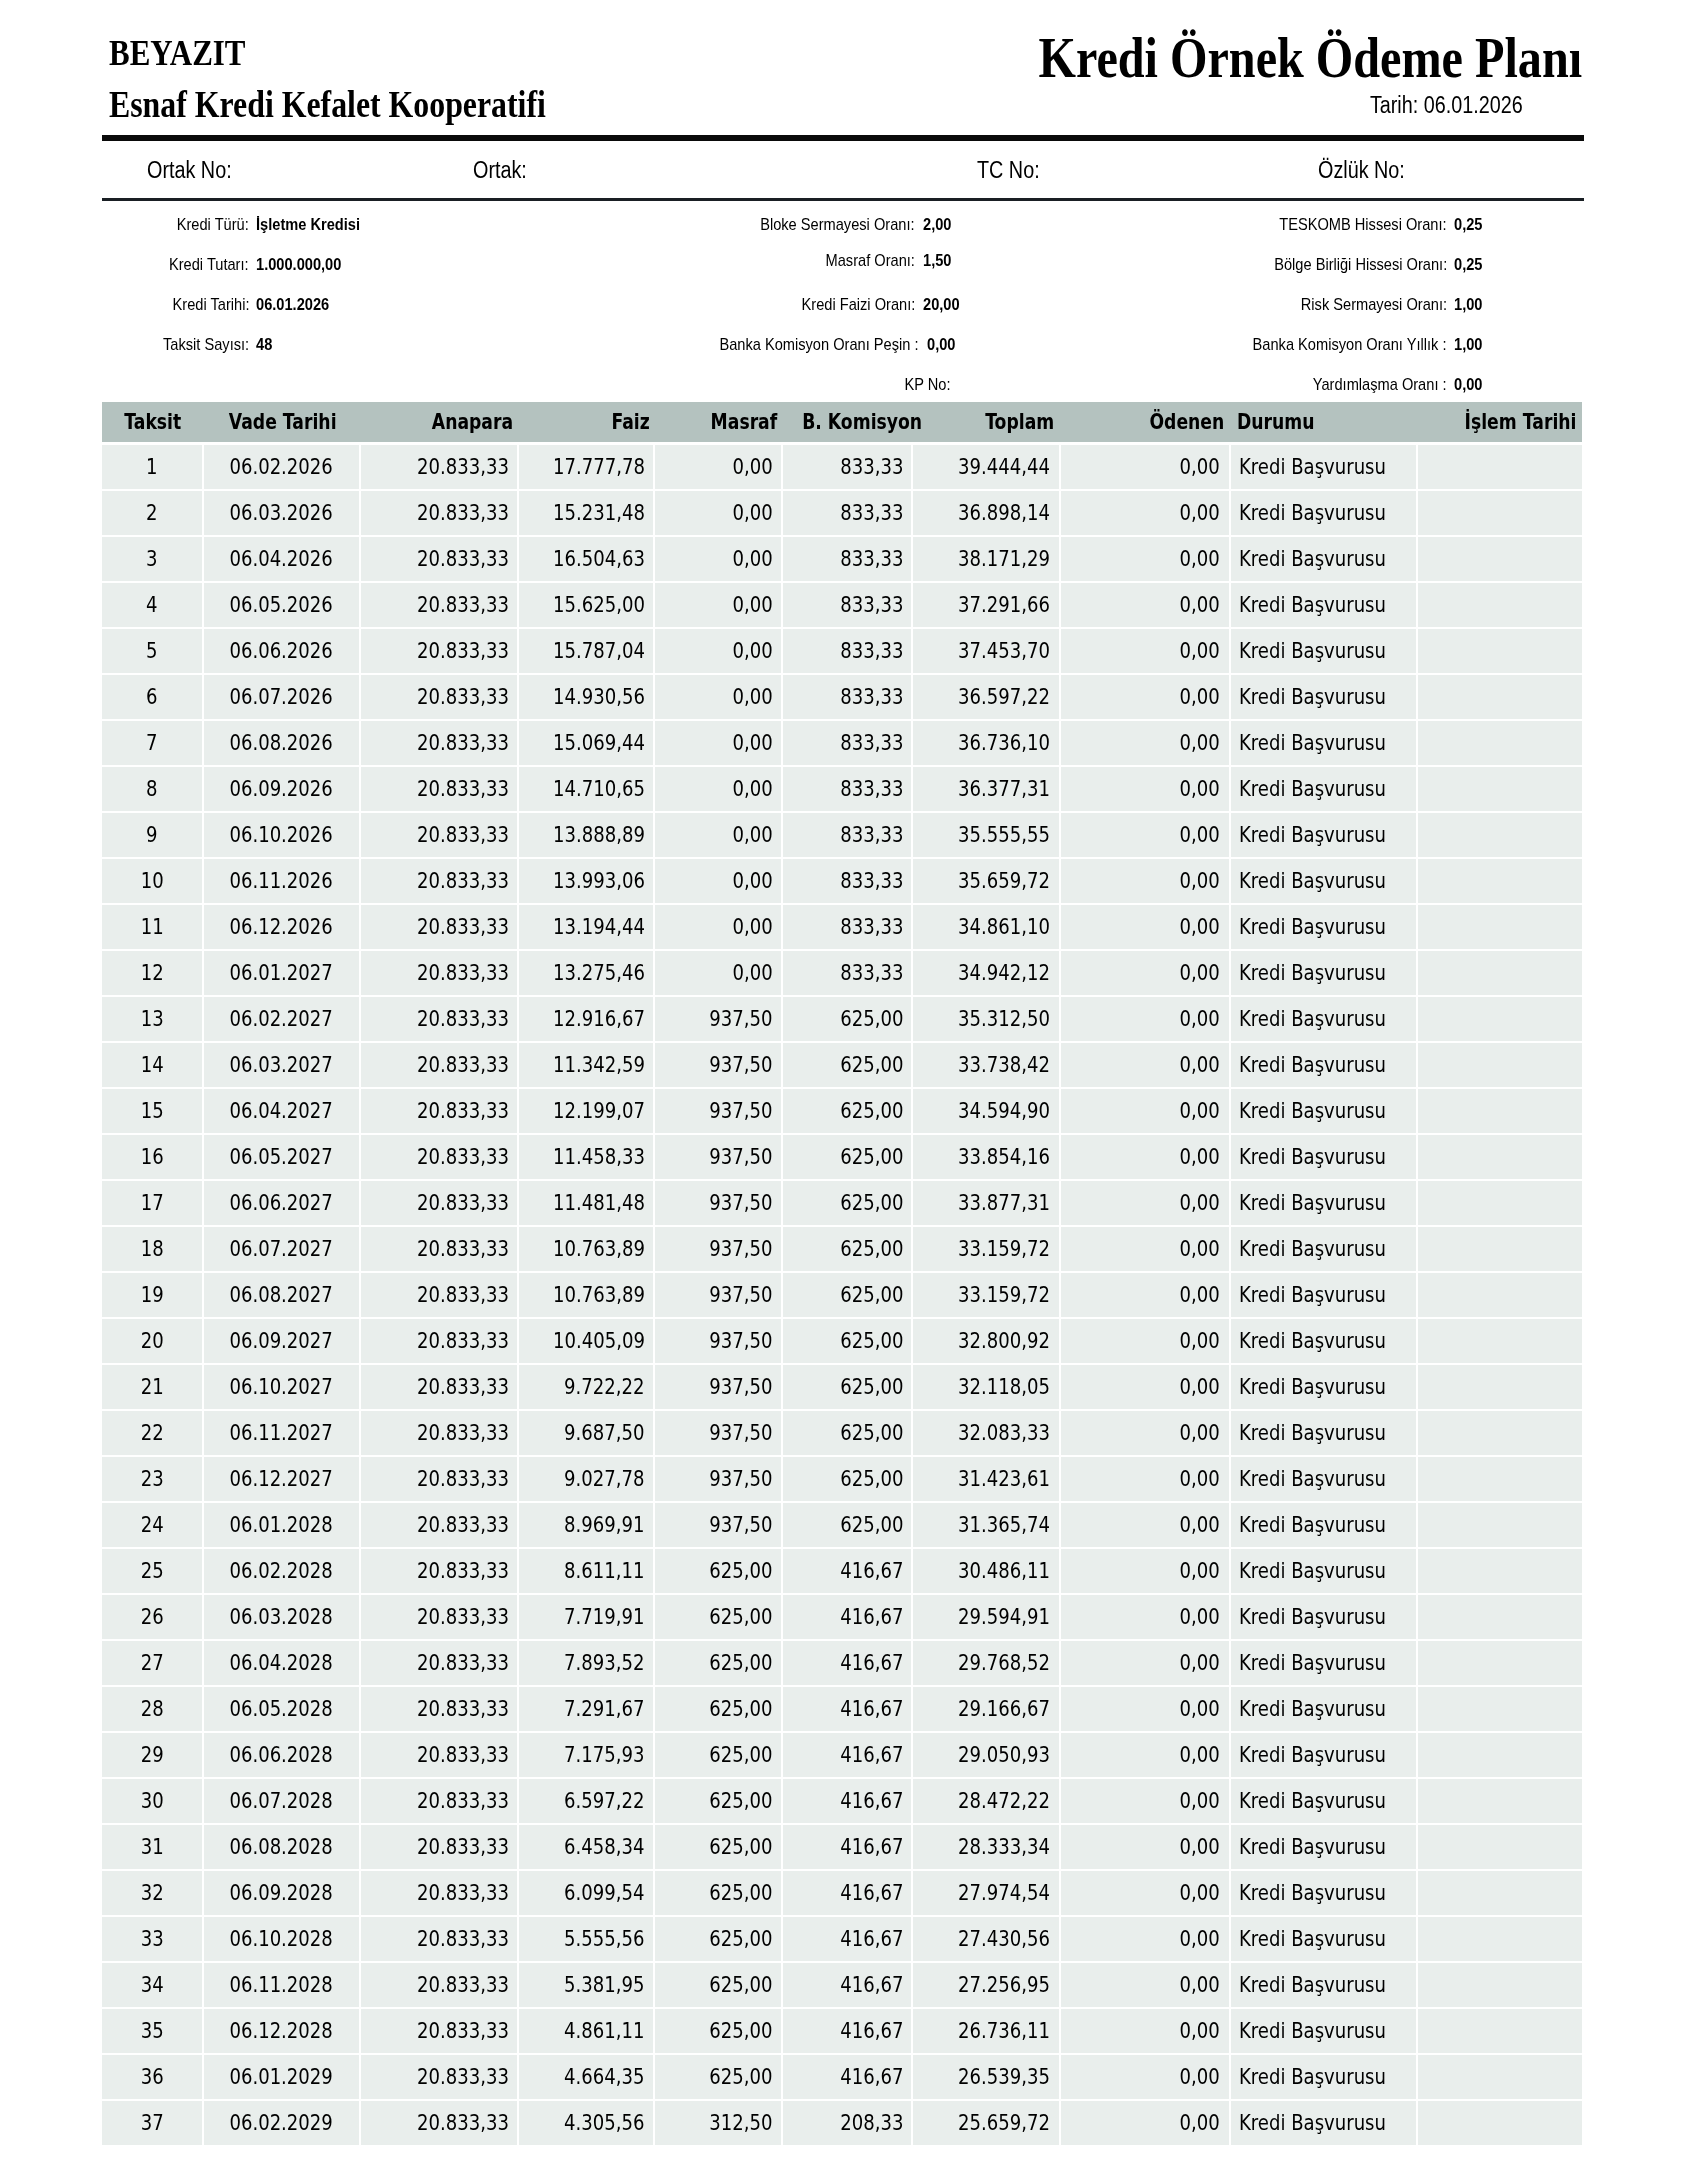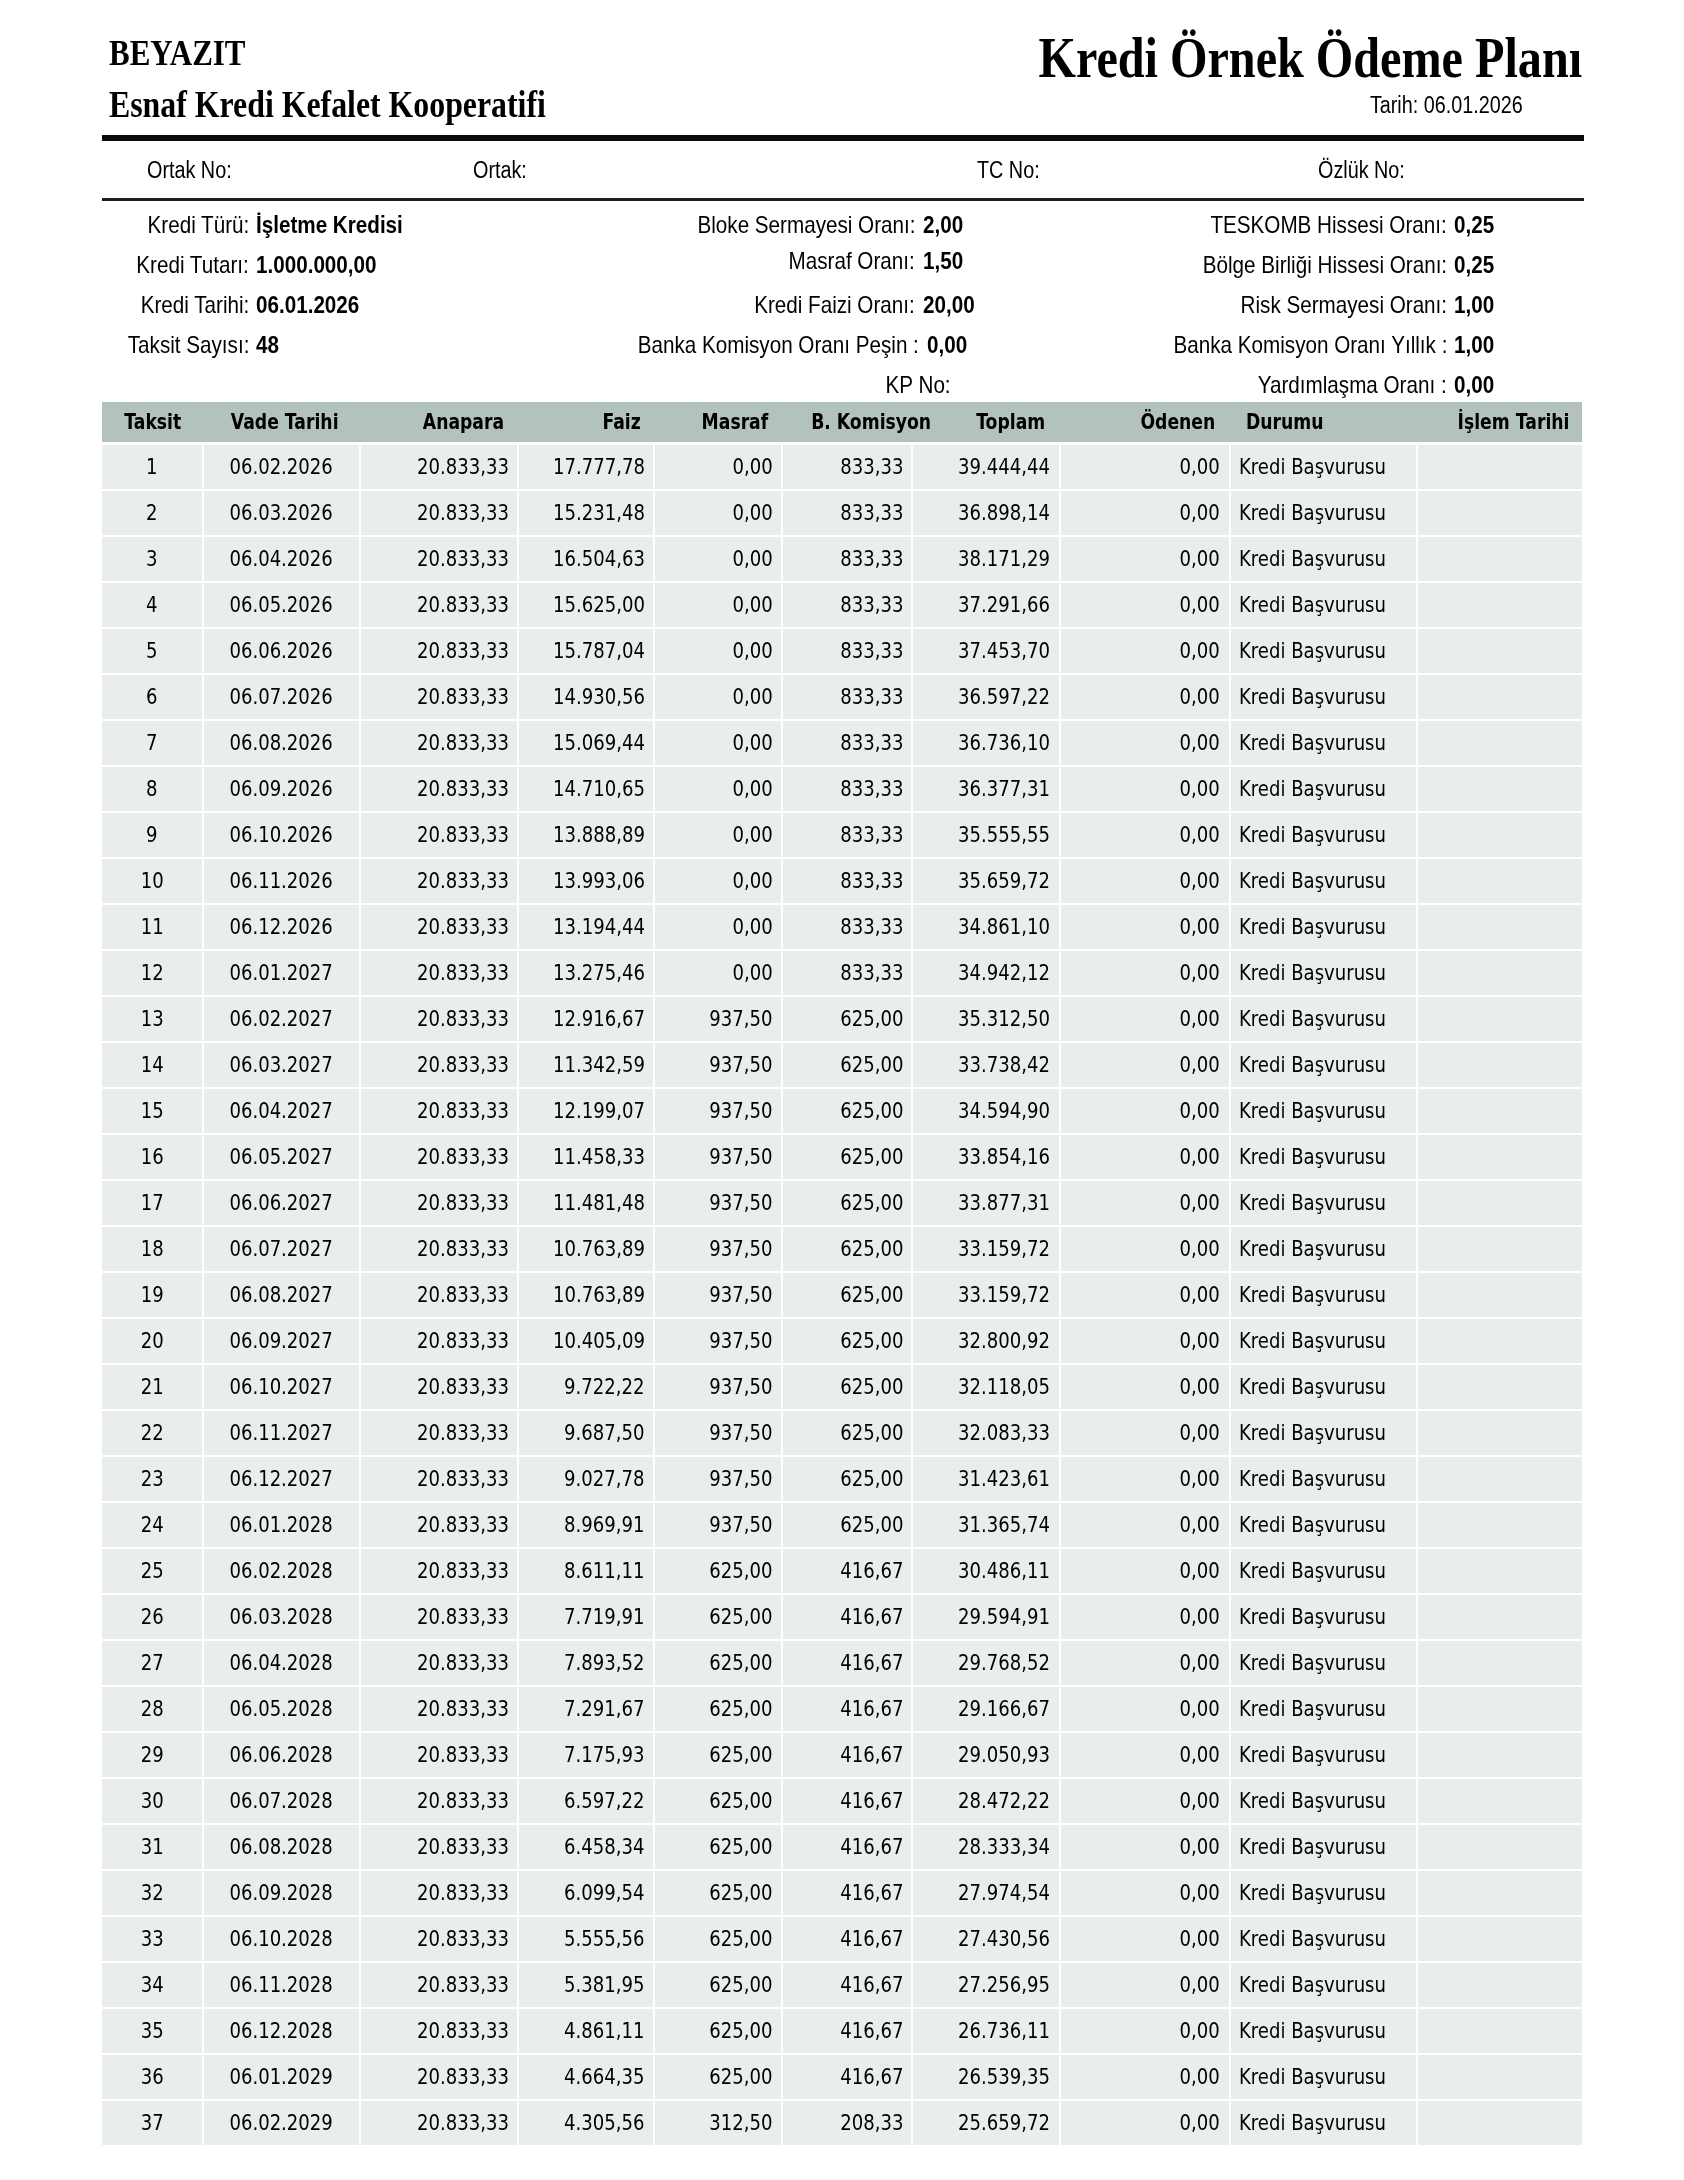--- a/index.html
+++ b/index.html
@@ -9,25 +9,25 @@
   .org-line1 { position: absolute; left: 109px; top: 32px; font-family: "Liberation Serif", serif; font-weight: bold; font-size: 36px; letter-spacing: 0px; transform: scaleX(0.86); transform-origin: left top; }
   .org-line2 { position: absolute; left: 109px; top: 83px; font-family: "Liberation Serif", serif; font-weight: bold; font-size: 37px; transform: scaleX(0.86); transform-origin: left top; white-space: nowrap; }
   .doc-title { position: absolute; right: 103px; top: 25.6px; font-family: "Liberation Serif", serif; font-weight: bold; font-size: 56px; transform: scaleX(0.86); transform-origin: right top; white-space: nowrap; }
   .doc-date { position: absolute; right: 162px; top: 92px; font-size: 23px; transform: scaleX(0.86); transform-origin: right top; white-space: nowrap; }
 
   .rule-thick { position: absolute; left: 102px; width: 1482px; top: 135px; height: 6px; background: #0a0a0a; }
   .rule-thin { position: absolute; left: 102px; width: 1482px; top: 198px; height: 2.6px; background: #1a1f24; }
 
   .member-field { position: absolute; top: 157px; font-size: 23px; transform: scaleX(0.86); transform-origin: left top; white-space: nowrap; }
 
-  .info-row { position: absolute; font-size: 24px; white-space: nowrap; height: 29px; line-height: 29px; }
+  .info-row { position: absolute; font-size: 17px; white-space: nowrap; height: 29px; line-height: 29px; }
   .info-row .val { font-weight: bold; }
 
   table.plan { position: absolute; left: 102px; top: 402px; width: 1480px; border-collapse: separate; border-spacing: 0; font-family: "DejaVu Sans", sans-serif; table-layout: fixed; }
-  table.plan thead th { background: #b4c2bf; height: 43px; font-size: 21px; font-weight: bold; padding: 0 15px; white-space: nowrap; border-bottom: 3.4px solid #ffffff; }
+  table.plan thead th { background: #b4c2bf; height: 43px; font-size: 21px; font-weight: bold; padding: 0 6px; white-space: nowrap; border-bottom: 3.4px solid #ffffff; }
   table.plan tbody td { background: #e9eeec; height: 46px; font-size: 21px; padding: 0 8.5px; white-space: nowrap; border-right: 2.6px solid #ffffff; border-bottom: 2.6px solid #ffffff; }
   table.plan tbody td:last-child { border-right: none; }
   .c { text-align: center; }
   .r { text-align: right; }
   .l { text-align: left; }
   .th-inner { display: inline-block; transform: scaleX(0.82); }
   .th-r .th-inner { transform-origin: right center; }
   .th-l .th-inner { transform-origin: left center; }
   .th-c .th-inner { transform-origin: center center; }
   .td-inner { display: inline-block; transform: scaleX(0.86); }

